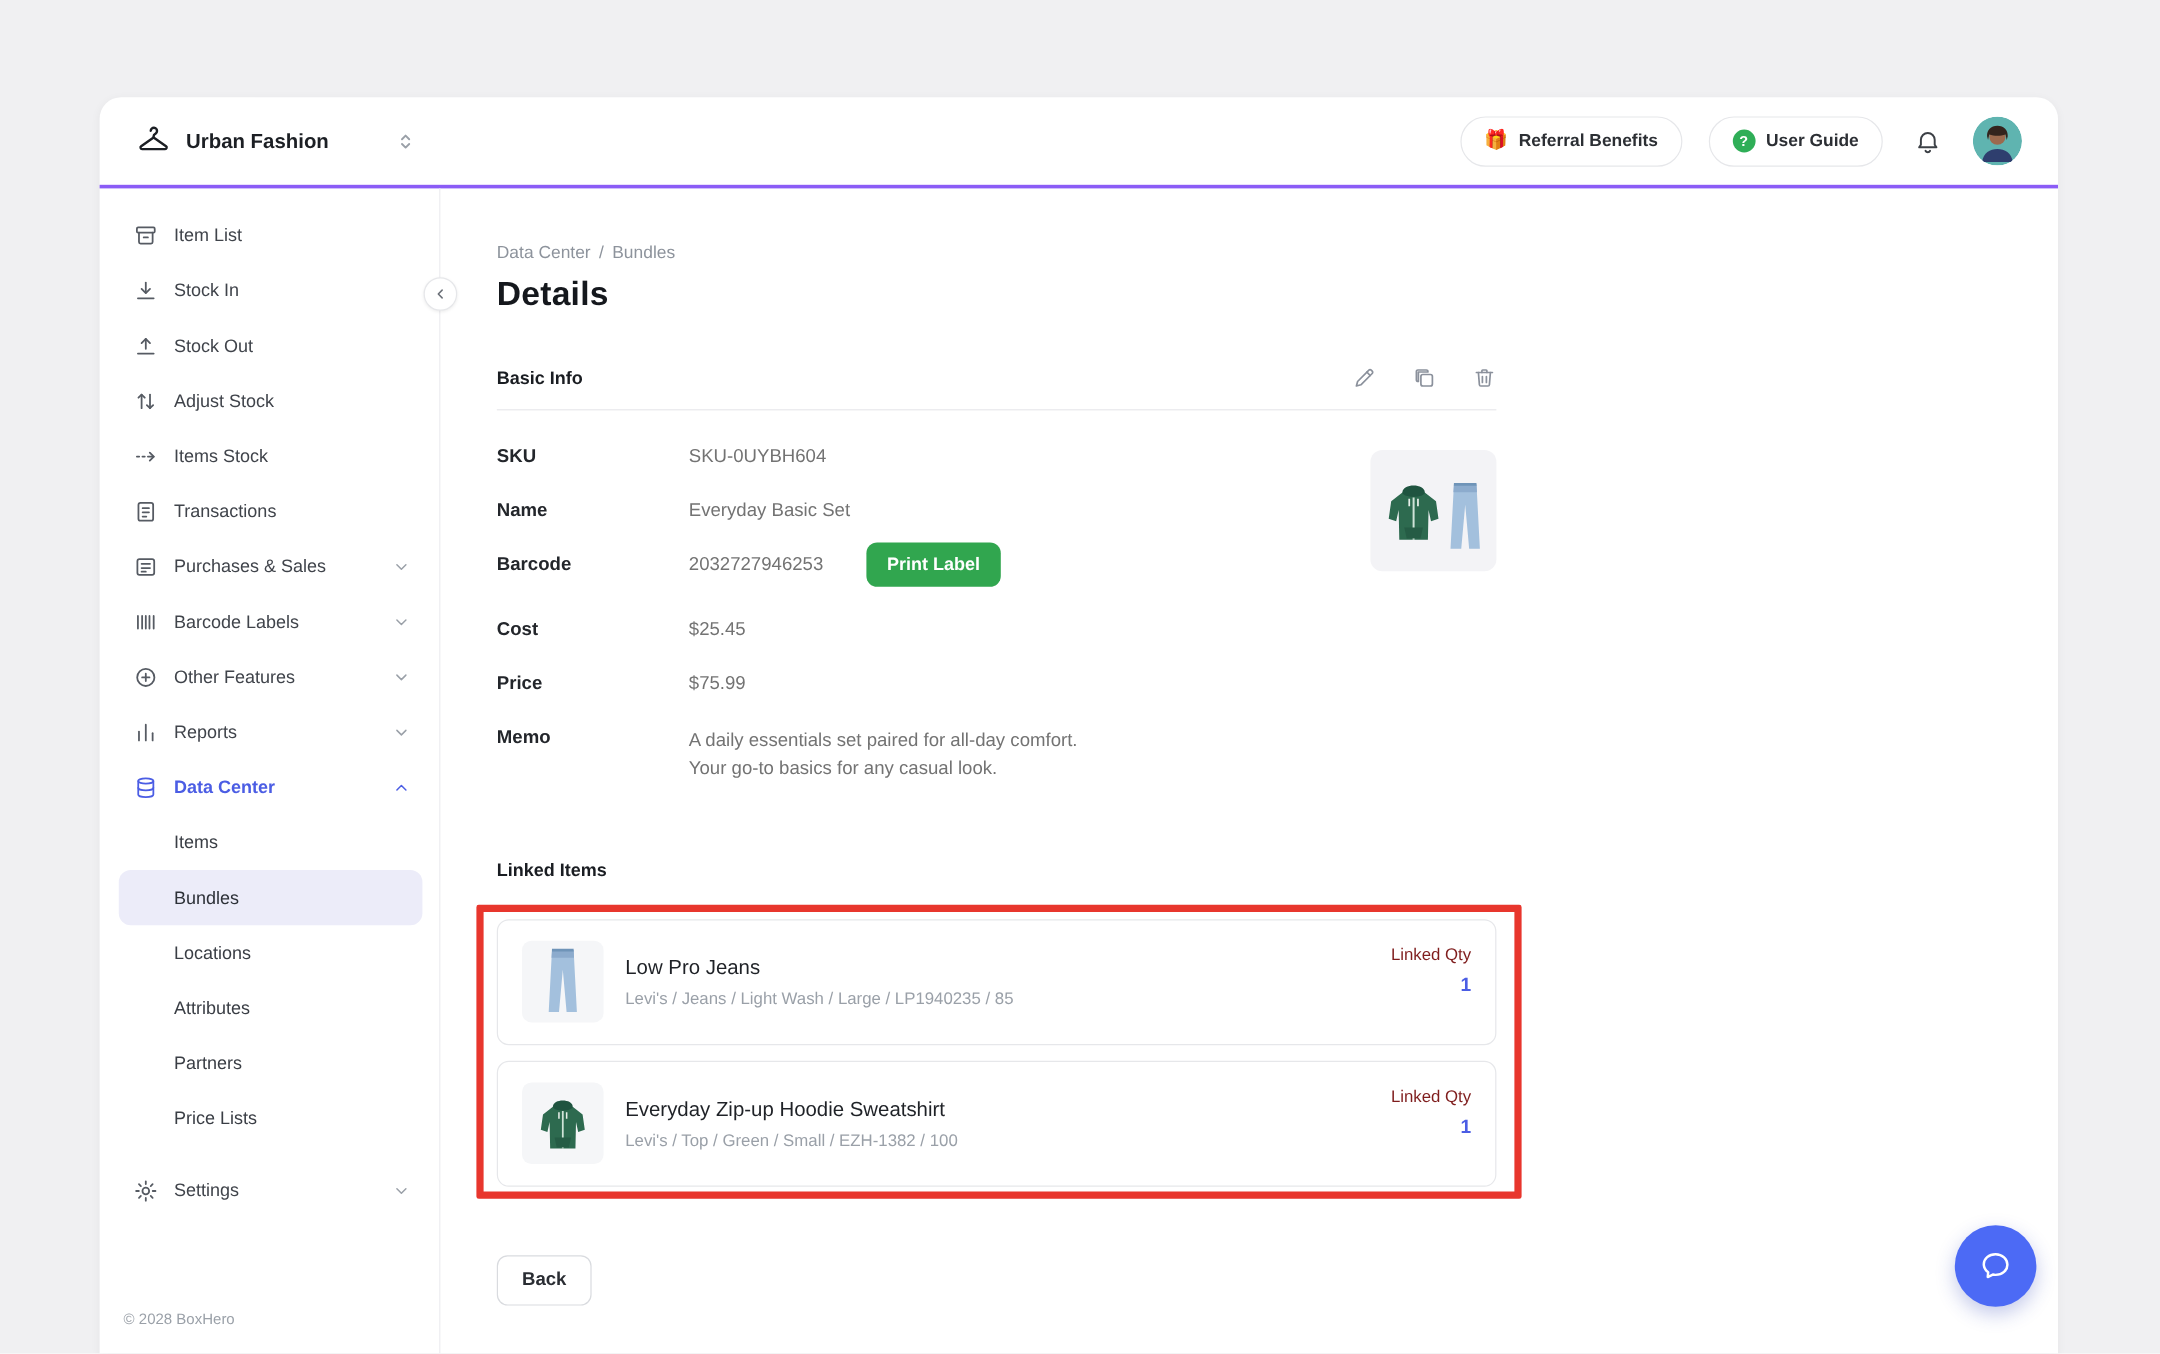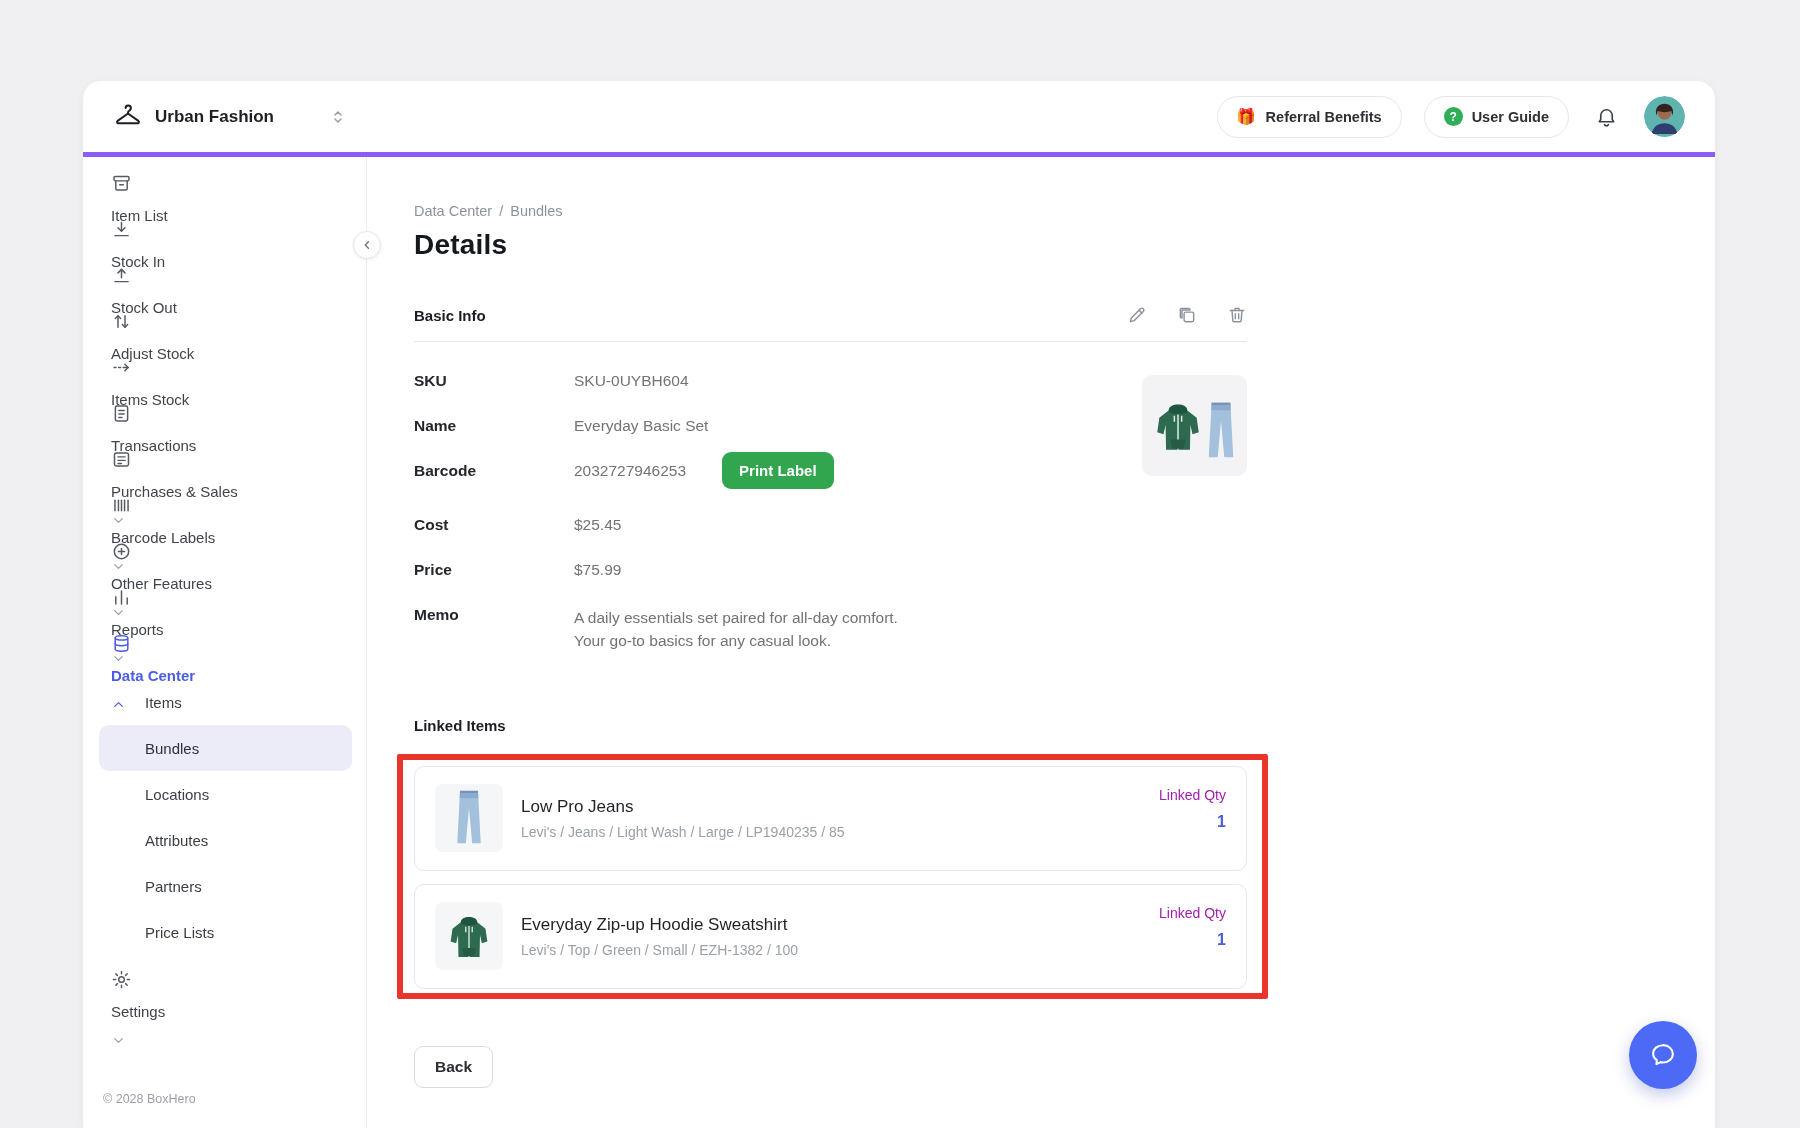--- a/index.html
+++ b/index.html
@@ -17,21 +17,21 @@
     position:absolute; left:83px; top:81px; width:1632px; height:1047px;
     background:#fff; border-radius:18px 18px 0 0;
     box-shadow:0 2px 8px rgba(16,24,40,.05);
     display:flex; flex-direction:column; overflow:visible;
   }
 
   
   .hdr {
     height:76px; flex:0 0 76px; display:flex; align-items:center;
     justify-content:space-between; padding:0 30px 0 30px;
-    border-bottom:5px solid #8b5cf6;
+    border-bottom:3px solid #8b5cf6;
   }
   .ws { display:flex; align-items:center; gap:12px; }
   .ws-logo svg { width:30px; height:30px; display:block; }
   .ws-name { font-size:17px; font-weight:700; color:#1c1f24; }
   .ws-sort { margin-left:46px; display:flex; flex-direction:column; gap:1px; color:#9aa0a8; }
   .ws-sort svg { width:12px; height:14px; display:block; }
 
   .hdr-right { display:flex; align-items:center; gap:22px; }
   .pill {
     display:flex; align-items:center; gap:9px; height:42px; padding:0 19px;
@@ -51,23 +51,23 @@
 
   
   .cbody { flex:1; display:flex; min-height:0; }
 
   
   .sidebar {
     width:284px; flex:0 0 284px; border-right:1px solid #ededf0;
     padding:16px 14px 18px 16px; display:flex; flex-direction:column;
   }
   .nav-item {
-    height:46px; display:flex; gap:13px;
+    height:46px; display:flex; align-items:center; gap:13px;
     padding:0 10px 0 12px; border-radius:10px; cursor:pointer;
-    color:#40444b; font-size:15px; font-weight:500;flex-direction:column;
+    color:#40444b; font-size:15px; font-weight:500;
   }
   .nav-icon { width:21px; height:21px; color:#565b63; flex:0 0 21px; }
   .nav-icon svg { width:21px; height:21px; display:block; }
   .nav-label { flex:1; }
   .chev { color:#9aa0a8; }
   .chev svg { width:15px; height:15px; display:block; }
   .chev.up svg { transform:rotate(180deg); }
   .nav-item.active, .nav-item.active .nav-icon, .nav-item.active .chev { color:#4b5de4; }
   .nav-item.active { font-weight:700; }
   .sub-item {
@@ -137,21 +137,21 @@
   .item-row:last-child { margin-bottom:0; }
   .row-thumb {
     width:68px; height:68px; flex:0 0 68px; border-radius:8px; background:#f5f6f8;
     display:flex; align-items:center; justify-content:center;
   }
   .row-thumb svg { width:44px; height:56px; display:block; }
   .row-text { flex:1; min-width:0; }
   .row-name { font-size:17px; color:#1f2227; font-weight:500; }
   .row-attrs { font-size:14px; color:#9aa0a8; margin-top:7px; }
   .row-qty { text-align:right; align-self:flex-start; padding-top:2px; }
-  .qty-label { font-size:14px; color:#a21caf; }
+  .qty-label { font-size:14px; color:#7f1d1d; }
   .qty-value { font-size:16px; font-weight:700; color:#4b5de4; margin-top:10px; }
 
   .back-btn {
     margin-top:57px; background:#fff; border:1px solid #d9dbdf; border-radius:9px;
     padding:11px 20px; font-family:inherit; font-size:15.5px; font-weight:600;
     color:#2a2d33; cursor:pointer;
   }
 
   
   .chat-fab {

